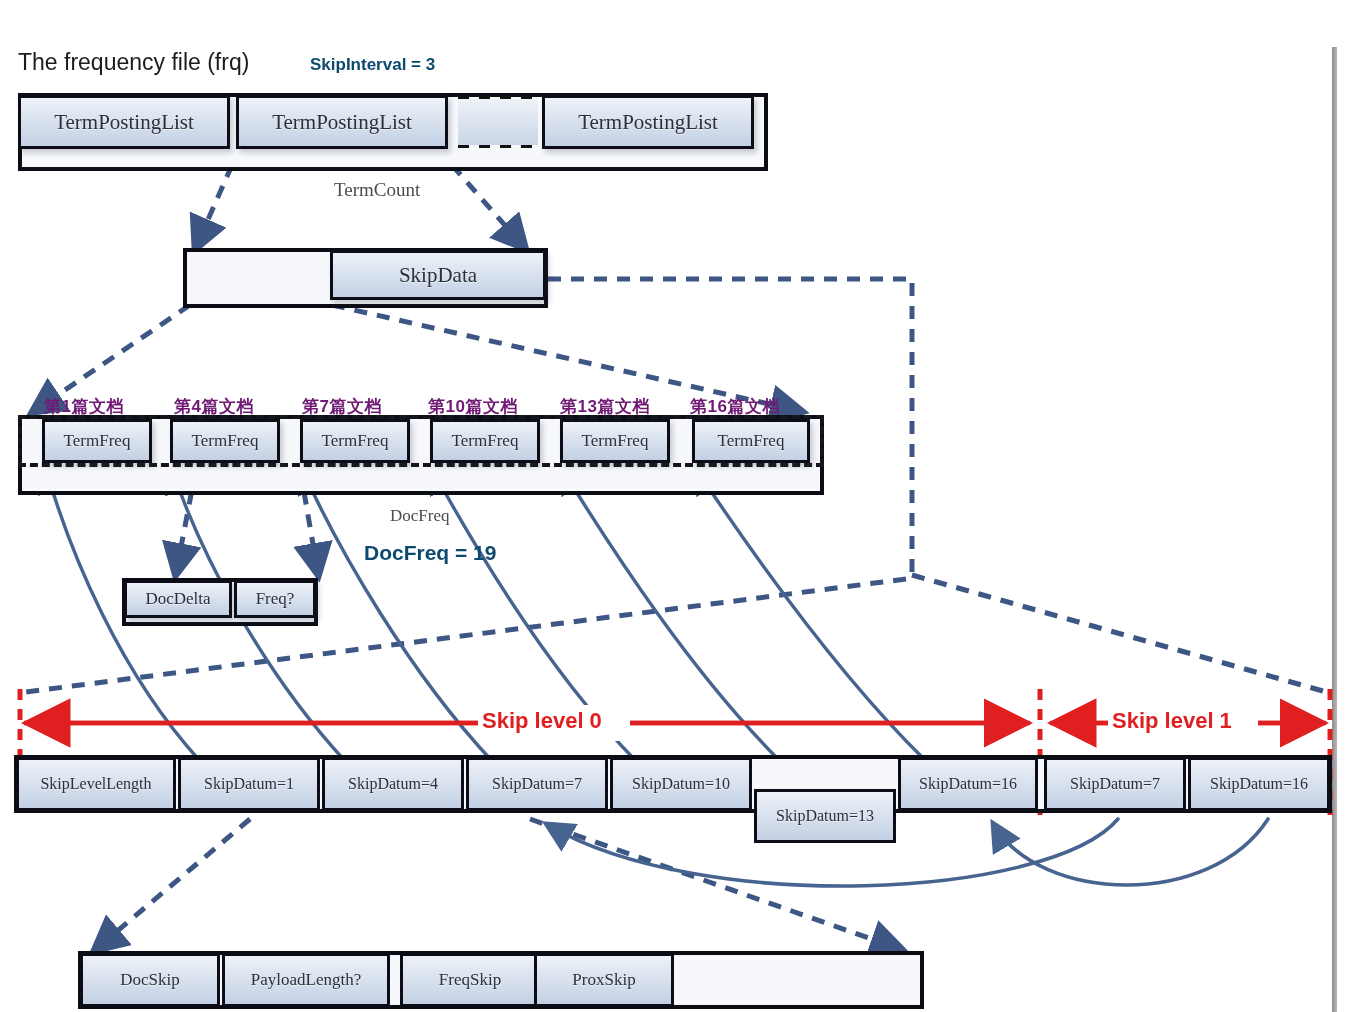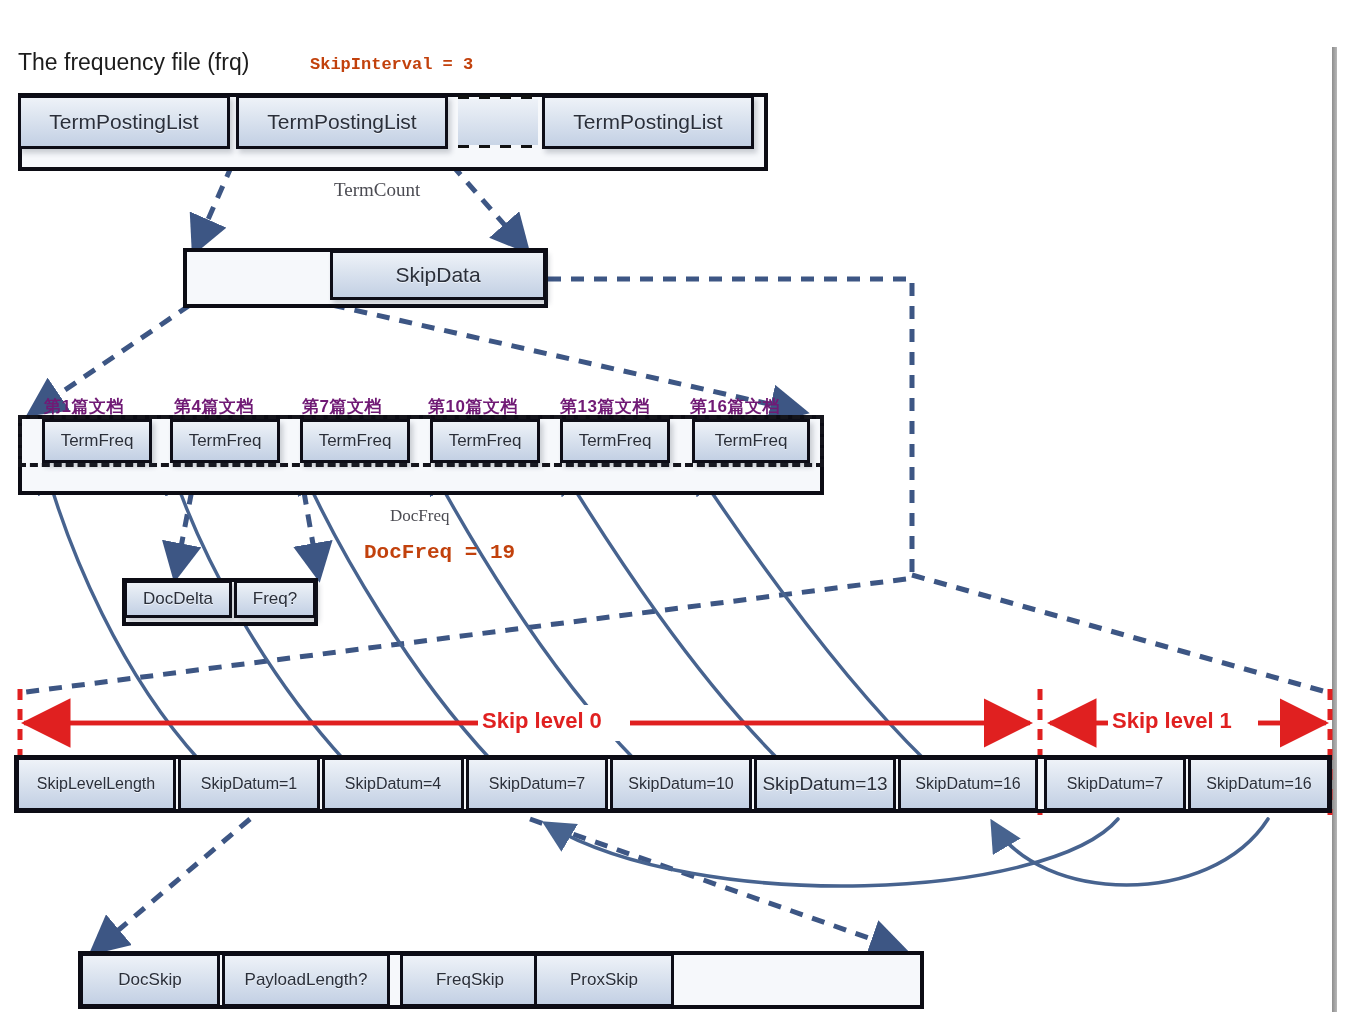--- a/index.html
+++ b/index.html
@@ -11,31 +11,31 @@
      background:linear-gradient(90deg,#8d8d8d,#b8b8b8);}
   #frame-bottom{position:absolute;left:18px;top:984px;width:1318px;height:5px;
      background:linear-gradient(180deg,#8d8d8d,#cfcfcf);}
 
   svg#wires{position:absolute;left:0;top:0;width:1356px;height:1012px;pointer-events:none;}
 
   
   .cell{position:absolute;box-sizing:border-box;border:3px solid #0d0d17;
      background:linear-gradient(180deg,#eef2f8 0%,#dde5f0 38%,#c3d0e4 100%);
      display:flex;align-items:center;justify-content:center;
-     color:#2a2f3a;font-family:Liberation Sans, sans-serif;
+     color:#2a2f3a;font-family:Liberation Serif, serif;
      text-shadow:0 1px 0 rgba(255,255,255,.6);white-space:nowrap;}
   .cell.sh{box-shadow:3px 4px 5px rgba(40,50,70,.22);}
 
   
   .container{position:absolute;box-sizing:border-box;border:4px solid #0c0c14;
      background:#f6f8fb;}
 
   .label{position:absolute;white-space:nowrap;}
   .title{font-family:"Liberation Sans",sans-serif;font-size:23px;color:#1c1c1c;}
-  .redbold{font-family:Liberation Mono, monospace;font-weight:bold;color:#c2410c;}
+  .redbold{font-family:Liberation Sans, sans-serif;font-weight:bold;color:#0c4a6e;}
   .graylbl{font-family:"Liberation Serif",serif;color:#4b4b52;}
   .cnlabel{font-family:"Liberation Sans",sans-serif;font-weight:bold;color:#701a75;
      font-size:17px;letter-spacing:.5px;}
   .skiplvl{font-family:"Liberation Sans",sans-serif;font-weight:bold;color:#e02020;
      font-size:22px;text-shadow:0 1px 0 rgba(255,255,255,.8);}
 </style>
 </head>
 <body>
 
 <div id="stage">
@@ -155,21 +155,21 @@
   <div class="cell sh" style="left:124px;top:547px;width:108px;height:38px;font-size:17px;">DocDelta</div>
   <div class="cell sh" style="left:234px;top:547px;width:82px;height:38px;font-size:17px;">Freq?</div>
 
   <div class="container" style="left:14px;top:722px;width:1318px;height:58px;"></div>
 
   <div class="cell" style="left:16px;top:724px;width:160px;height:54px;font-size:16px;">SkipLevelLength</div>
   <div class="cell" style="left:178px;top:724px;width:142px;height:54px;font-size:16px;">SkipDatum=1</div>
   <div class="cell" style="left:322px;top:724px;width:142px;height:54px;font-size:16px;">SkipDatum=4</div>
   <div class="cell" style="left:466px;top:724px;width:142px;height:54px;font-size:16px;">SkipDatum=7</div>
   <div class="cell" style="left:610px;top:724px;width:142px;height:54px;font-size:16px;">SkipDatum=10</div>
-  <div class="cell" style="left:754px;top:724px;width:142px;height:54px;font-size:19px;">SkipDatum=13</div>
+  <div class="cell" style="left:754px;top:756px;width:142px;height:54px;font-size:16px;">SkipDatum=13</div>
   <div class="cell" style="left:898px;top:724px;width:140px;height:54px;font-size:16px;">SkipDatum=16</div>
   <div class="cell" style="left:1044px;top:724px;width:142px;height:54px;font-size:16px;">SkipDatum=7</div>
   <div class="cell" style="left:1188px;top:724px;width:142px;height:54px;font-size:16px;">SkipDatum=16</div>
 
   <div class="label skiplvl" style="left:482px;top:675px;">Skip level 0</div>
   <div class="label skiplvl" style="left:1112px;top:675px;">Skip level 1</div>
 
   <div class="container" style="left:78px;top:918px;width:846px;height:58px;"></div>
   <div class="cell" style="left:222px;top:920px;width:168px;height:54px;font-size:17px;">PayloadLength?</div>
   <div class="cell" style="left:80px;top:920px;width:140px;height:54px;font-size:17px;">DocSkip</div>

